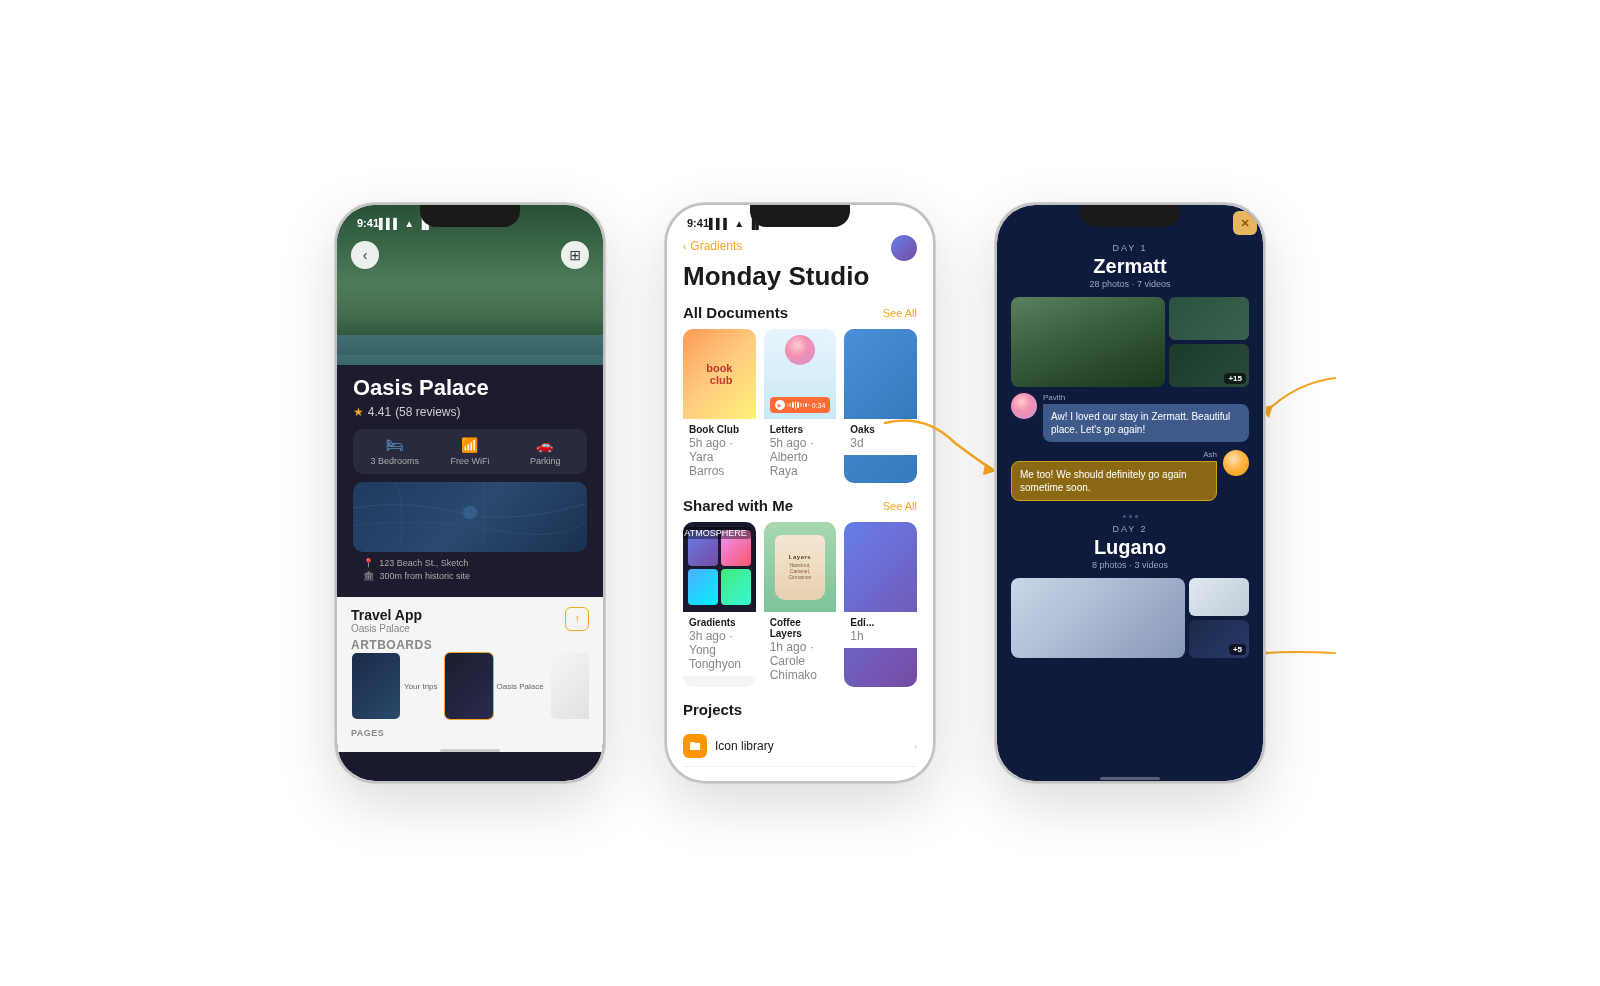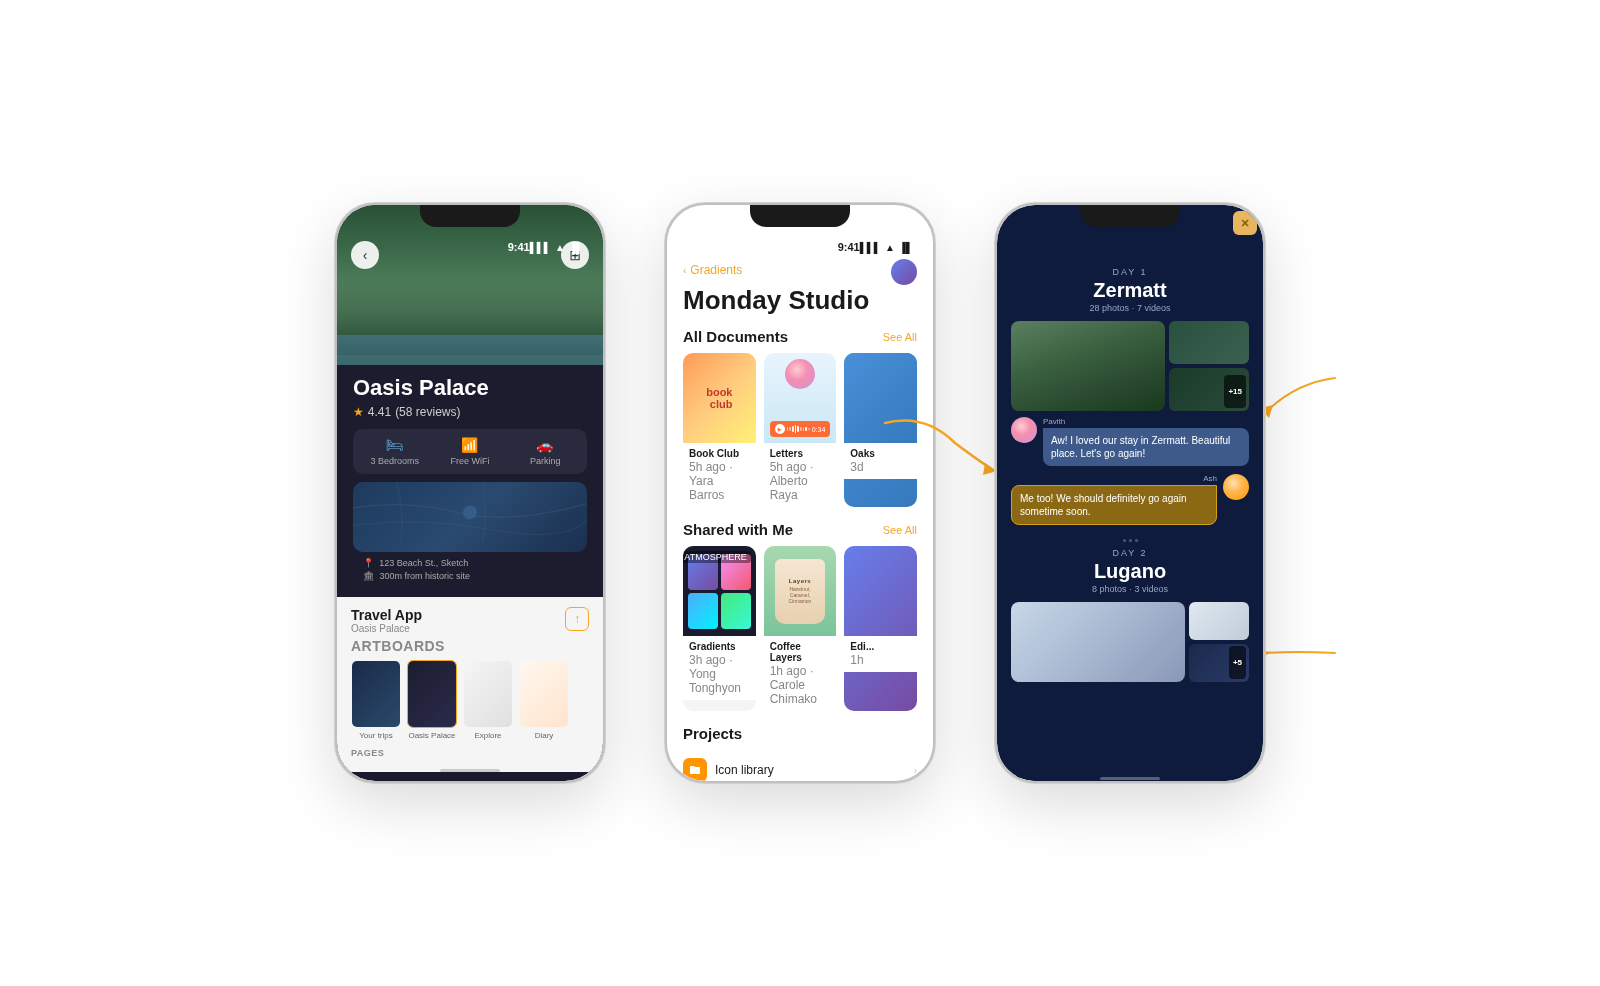--- a/index.html
+++ b/index.html
@@ -44,29 +44,28 @@
       width: 100px;
       height: 22px;
       background: #1a1a1a;
       border-radius: 0 0 16px 16px;
       z-index: 100;
     }
 
     
     .status-bar {
       display: flex;
-      justify-content: flex-end;
+      justify-content: flex-start;
       align-items: center;
       padding: 8px 20px 0;
       font-size: 11px;
       font-weight: 600;
       height: 28px;
       position: relative;
       z-index: 99;
-      margin-top: 24px;
     }
 
     .status-time { font-weight: 700; }
     .status-icons { display: flex; gap: 4px; align-items: center; font-size: 10px; }
 
     
     .phone1 .phone-screen { background: #1a1a2e; }
     .phone1 .status-bar { color: white; }
 
     .phone1-hero {
@@ -229,36 +228,35 @@
       border: 1.5px solid #f5a623;
       border-radius: 6px;
       display: flex;
       align-items: center;
       justify-content: center;
       font-size: 12px;
       color: #f5a623;
     }
 
     .artboards-label {
-      font-size: 14px;
+      font-size: 12px;
       font-weight: 600;
       color: #888;
       letter-spacing: 0.5px;
-      margin-bottom: 6px;
     }
 
     .artboards-row {
       display: flex;
       gap: 6px;
       overflow-x: auto;
     }
 
     .artboard-item {
       display: flex;
-      flex-direction: column;
+      flex-direction: row;
       align-items: center;
       gap: 3px;
       flex-shrink: 0;
     }
 
     .artboard-thumb {
       width: 50px;
       height: 68px;
       border-radius: 6px;
       overflow: hidden;
@@ -646,21 +644,21 @@
       background: linear-gradient(135deg, #1a3a4a 0%, #2a4a6a 100%);
     }
 
     .photo-count-badge {
       position: absolute;
       bottom: 3px;
       right: 3px;
       background: rgba(0,0,0,0.6);
       color: white;
       font-size: 8px;
-      padding: 12px 4px;
+      padding: 1px 4px;
       border-radius: 4px;
       font-weight: 600;
     }
 
     .close-badge {
       position: absolute;
       top: 6px;
       right: 6px;
       width: 24px;
       height: 24px;

